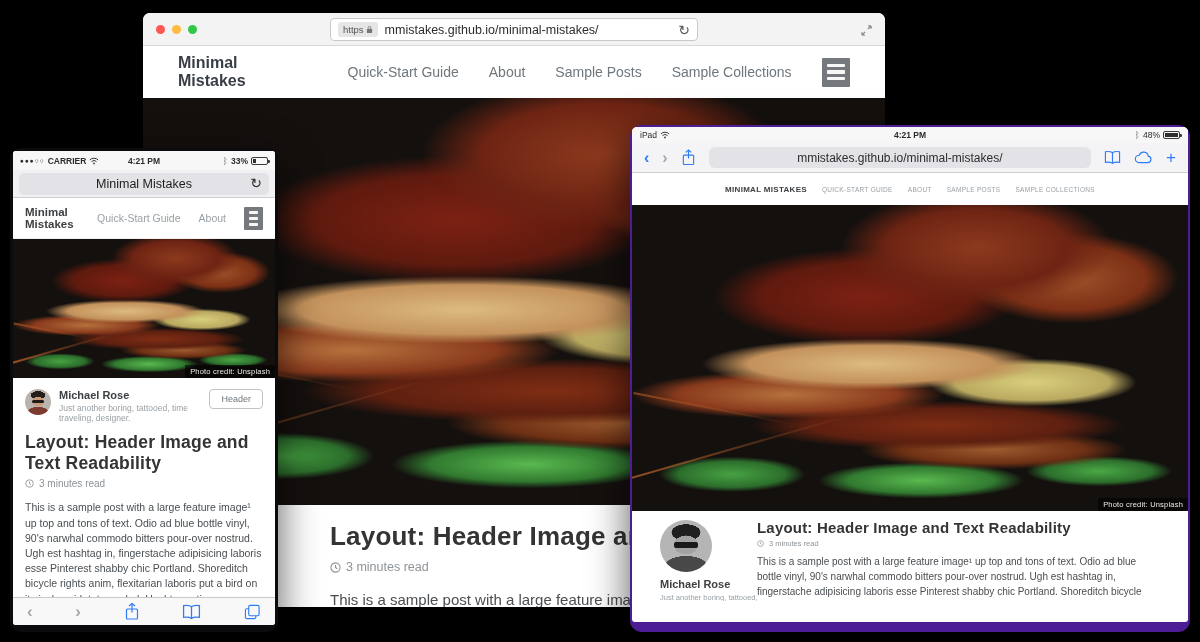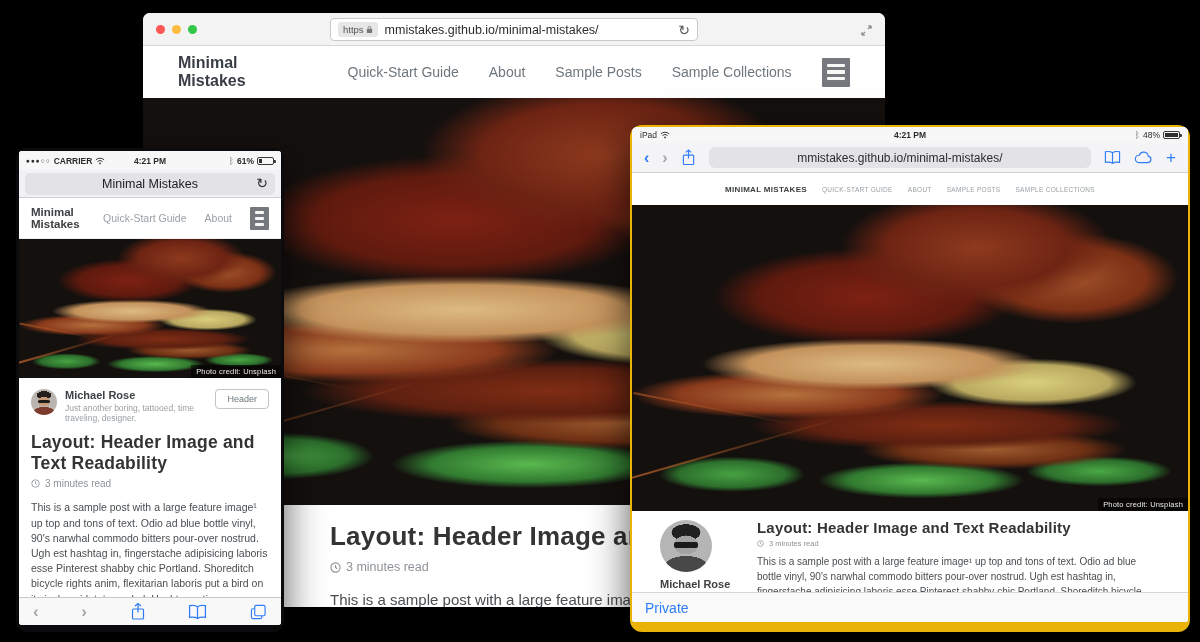--- a/index.html
+++ b/index.html
@@ -74,21 +74,21 @@
   #d-nav .hamburger { margin-left:auto; width:31px; height:29px; }
   #d-nav .hamburger i { height:3.5px; }
   #d-hero { height:407px; }
   #d-content { padding:16px 0 0 187px; }
   #d-title { font-size:26px; font-weight:bold; color:#343434; white-space:nowrap; letter-spacing:.2px; }
   .meta-row { color:#8d9398; display:flex; align-items:center; gap:5px; }
   #d-content .meta-row { font-size:12.5px; margin:8px 0 14px; }
   #d-body { font-size:15px; color:#494e52; line-height:1.6; width:660px; }
 
   
-  #iphone { left:16px; top:148px; width:268px; height:484px; background:#0b0b0d; border-radius:11px; padding:3px 3px 7px 3px; }
+  #iphone { left:10px; top:148px; width:268px; height:484px; background:#0b0b0d; border-radius:11px; padding:3px 3px 7px 3px; }
   #ip-screen { position:relative; width:100%; height:100%; background:#fff; overflow:hidden; border-radius:3px; }
   #ip-status { height:19px; background:#f7f7f7; display:flex; align-items:center; padding:0 7px; font-size:8.5px; color:#2b2b2d; font-weight:bold; }
   .sig-dots { letter-spacing:1px; font-size:6.5px; margin-right:3px; }
   #ip-status .time { position:absolute; left:0; right:0; text-align:center; }
   #ip-status .right { margin-left:auto; display:flex; align-items:center; gap:3px; position:relative; }
   .bt-glyph { font-weight:normal; color:#7e7e82; font-size:9px; }
   #ip-urlrow { height:28px; background:#f2f2f4; border-bottom:1px solid #cfcfd2; padding:3px 6px; }
   #ip-urlpill { position:relative; height:22px; background:#e3e3e7; border-radius:5px; display:flex; align-items:center; justify-content:center; font-size:12.5px; color:#1c1c1e; }
   #ip-urlpill .reload-glyph { position:absolute; right:7px; top:3px; color:#2c2c2e; }
   #ip-nav { height:41px; background:#fff; display:flex; align-items:center; padding:0 12px; border-bottom:1px solid #f0f0f0; }
@@ -103,21 +103,21 @@
   #ip-author-bio { font-size:8.5px; color:#9aa0a5; margin-top:2px; }
   #ip-follow { margin-left:auto; flex:none; border:1px solid #c3c3c3; border-radius:4px; background:#fff; font-size:9px; color:#6f777d; padding:4px 11px; font-family:inherit; }
   #ip-title { font-size:17.5px; font-weight:bold; color:#343434; line-height:1.18; letter-spacing:.2px; }
   #ip-content .meta-row { font-size:10px; margin:5px 0 11px; }
   #ip-body { font-size:10.5px; color:#494e52; line-height:1.45; }
   #ip-toolbar { position:absolute; left:0; right:0; bottom:0; height:28px; background:#f8f8f8; border-top:1px solid #c9c9cc;
       display:flex; align-items:center; justify-content:space-between; padding:0 14px; }
   .chev { font-size:17px; line-height:1; color:#a6a6ad; font-weight:bold; }
 
   
-  #ipad { left:630px; top:125px; width:560px; height:507px; background:#eab308; border-radius:12px; padding:2px 2px 10px 2px; }
+  #ipad { left:630px; top:125px; width:560px; height:507px; background:#4c1d95; border-radius:12px; padding:2px 2px 10px 2px; }
   #t-screen { position:relative; width:100%; height:100%; background:#fff; overflow:hidden; border-radius:3px; }
   #t-status { height:16px; background:#f7f7f7; display:flex; align-items:center; padding:0 8px; font-size:8.5px; color:#2b2b2d; position:relative; }
   #t-status .left { display:flex; align-items:center; gap:3px; font-weight:normal; }
   #t-status .time { position:absolute; left:0; right:0; text-align:center; font-weight:bold; }
   #t-status .right { margin-left:auto; display:flex; align-items:center; gap:3px; }
   #t-toolbar { height:30px; background:#f4f4f6; border-bottom:1px solid #cfcfcf; display:flex; align-items:center; gap:13px; padding:0 12px; }
   #t-urlpill { flex:1; height:21px; background:#e3e3e7; border-radius:6px; display:flex; align-items:center; justify-content:center; font-size:12px; color:#2c2c2e; }
   .t-chev { font-size:16px; font-weight:bold; line-height:1; }
   .plus-glyph { font-size:17px; line-height:1; }
   #t-nav { height:32px; background:#fff; display:flex; align-items:center; justify-content:center; gap:15px; }
@@ -254,40 +254,37 @@
           <div class="meta-row">
             <svg class="clock-ic" width="7" height="7" viewBox="0 0 12 12" fill="none" stroke="#9aa0a5" stroke-width="1.4">
                 <circle cx="6" cy="6" r="5"></circle>
                 <path d="M6 3.2V6l2 1.4"></path>
               </svg>
             <span>3 minutes read</span>
           </div>
           <div id="t-body">This is a sample post with a large feature image¹ up top and tons of text. Odio ad blue bottle vinyl, 90's narwhal commodo bitters pour-over nostrud. Ugh est hashtag in, fingerstache adipisicing laboris esse Pinterest shabby chic Portland. Shoreditch bicycle rights anim, flexitarian laboris put a bird on it vinyl cupidatat narwhal. Hashtag artisan skateboard, flannel Bushwick nesciunt salvia aute fixie do plaid post-ironic dolor McSweeney's. Cliche pour-over chambray nulla four loko skateboard sapiente hashtag.</div>
         </div>
       </div>
-      <div id="t-private">
-        <span>Private</span>
-      </div>
     </div>
   </div>
 
   <div id="iphone" class="window">
     <div id="ip-screen">
       <div id="ip-status">
         <span class="sig-dots">●●●○○</span>
         <span>CARRIER</span>
         <svg class="icon-svg" style="margin-left:3px" width="10" height="8" viewBox="0 0 12 9" fill="none" stroke="#2b2b2d" stroke-width="1.1">
             <path d="M1 3.2a7.2 7.2 0 0 1 10 0"></path>
             <path d="M3 5.2a4.3 4.3 0 0 1 6 0"></path>
             <circle cx="6" cy="7.4" r="1" fill="#2b2b2d" stroke="none"></circle>
           </svg>
         <span class="time">4:21 PM</span>
         <span class="right">
           <span class="bt-glyph">ᛒ</span>
-          <span>61%</span>
+          <span>33%</span>
           <span class="battery">
               <i style="width:3px"></i>
             </span>
         </span>
       </div>
       <div id="ip-urlrow">
         <div id="ip-urlpill">
           <span>Minimal Mistakes</span>
           <span class="reload-glyph">↻</span>
         </div>

